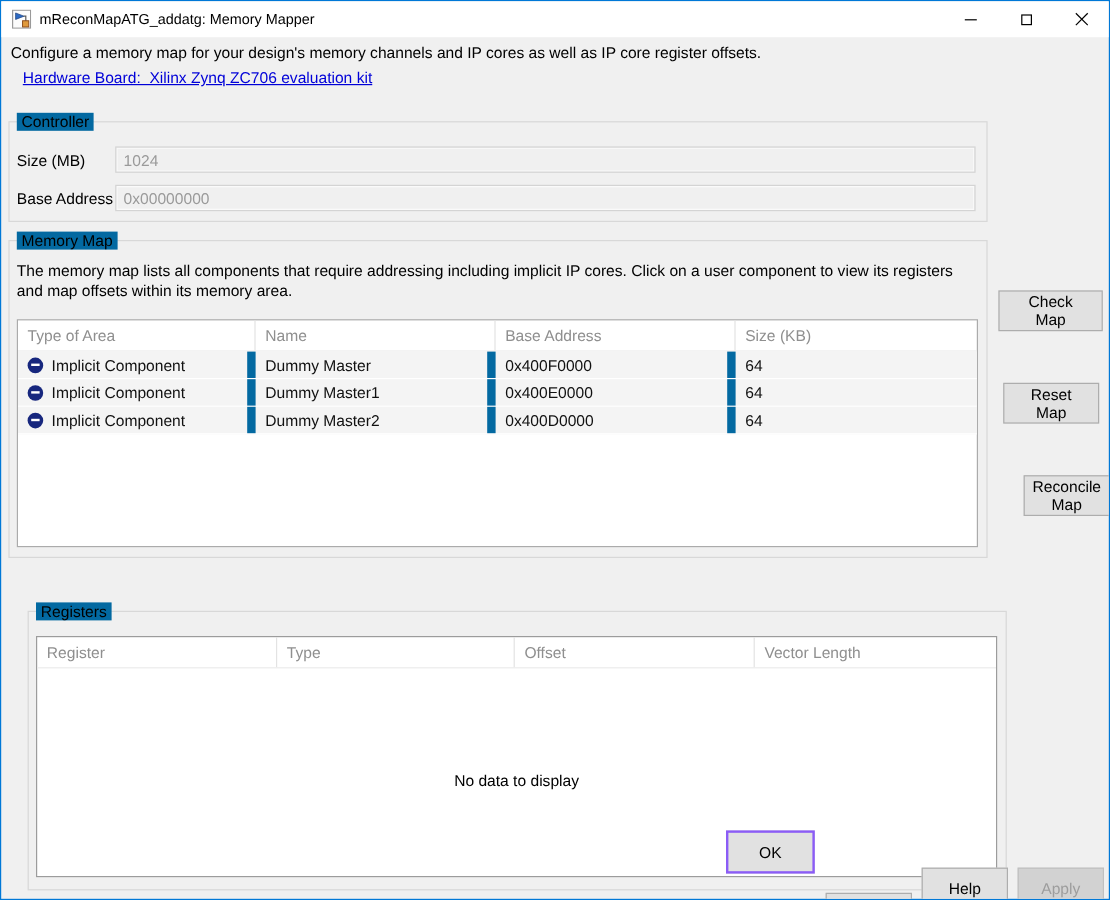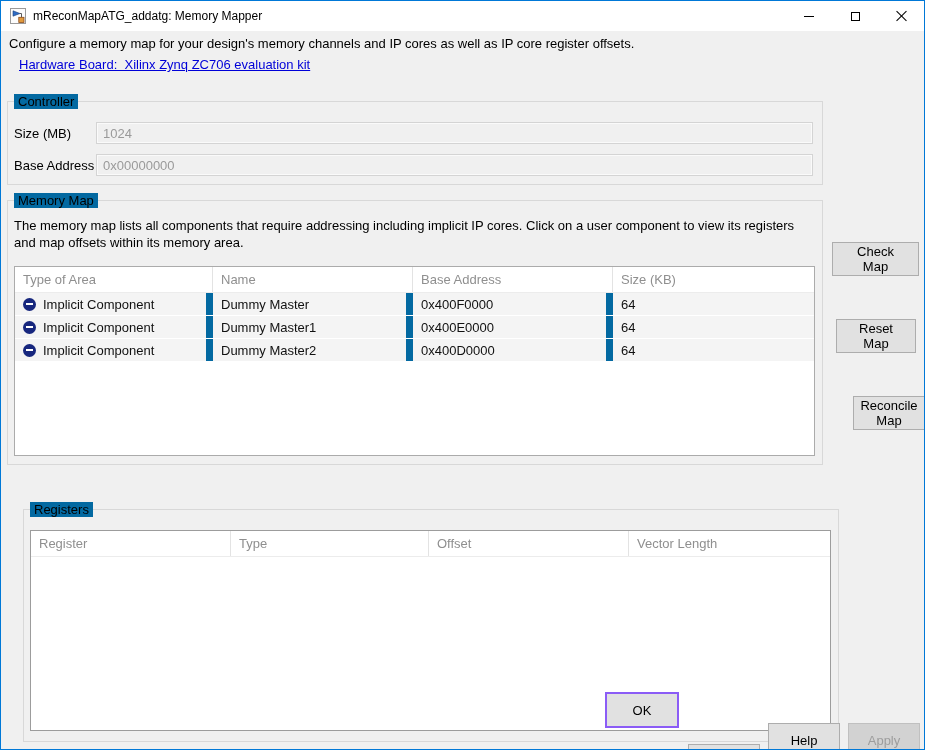--- a/index.html
+++ b/index.html
@@ -163,20 +163,21 @@
 
   <div class="group" id="group-registers">
     <span class="group-title">Registers</span>
     <div class="table" id="reg-table">
       <div class="thead">
         <div class="th c2">Register</div>
         <div class="th c1">Type</div>
         <div class="th c3">Offset</div>
         <div class="th c4">Vector Length</div>
       </div>
+      <div class="reg-empty">No data to display</div>
     </div>
   </div>
 
   <button class="btn" id="btn-ok">OK</button>
   <button class="btn" id="btn-cancel">Cancel</button>
   <button class="btn" id="btn-help">Help</button>
   <button class="btn" id="btn-apply" disabled="">Apply</button>
 
 </div>
 

